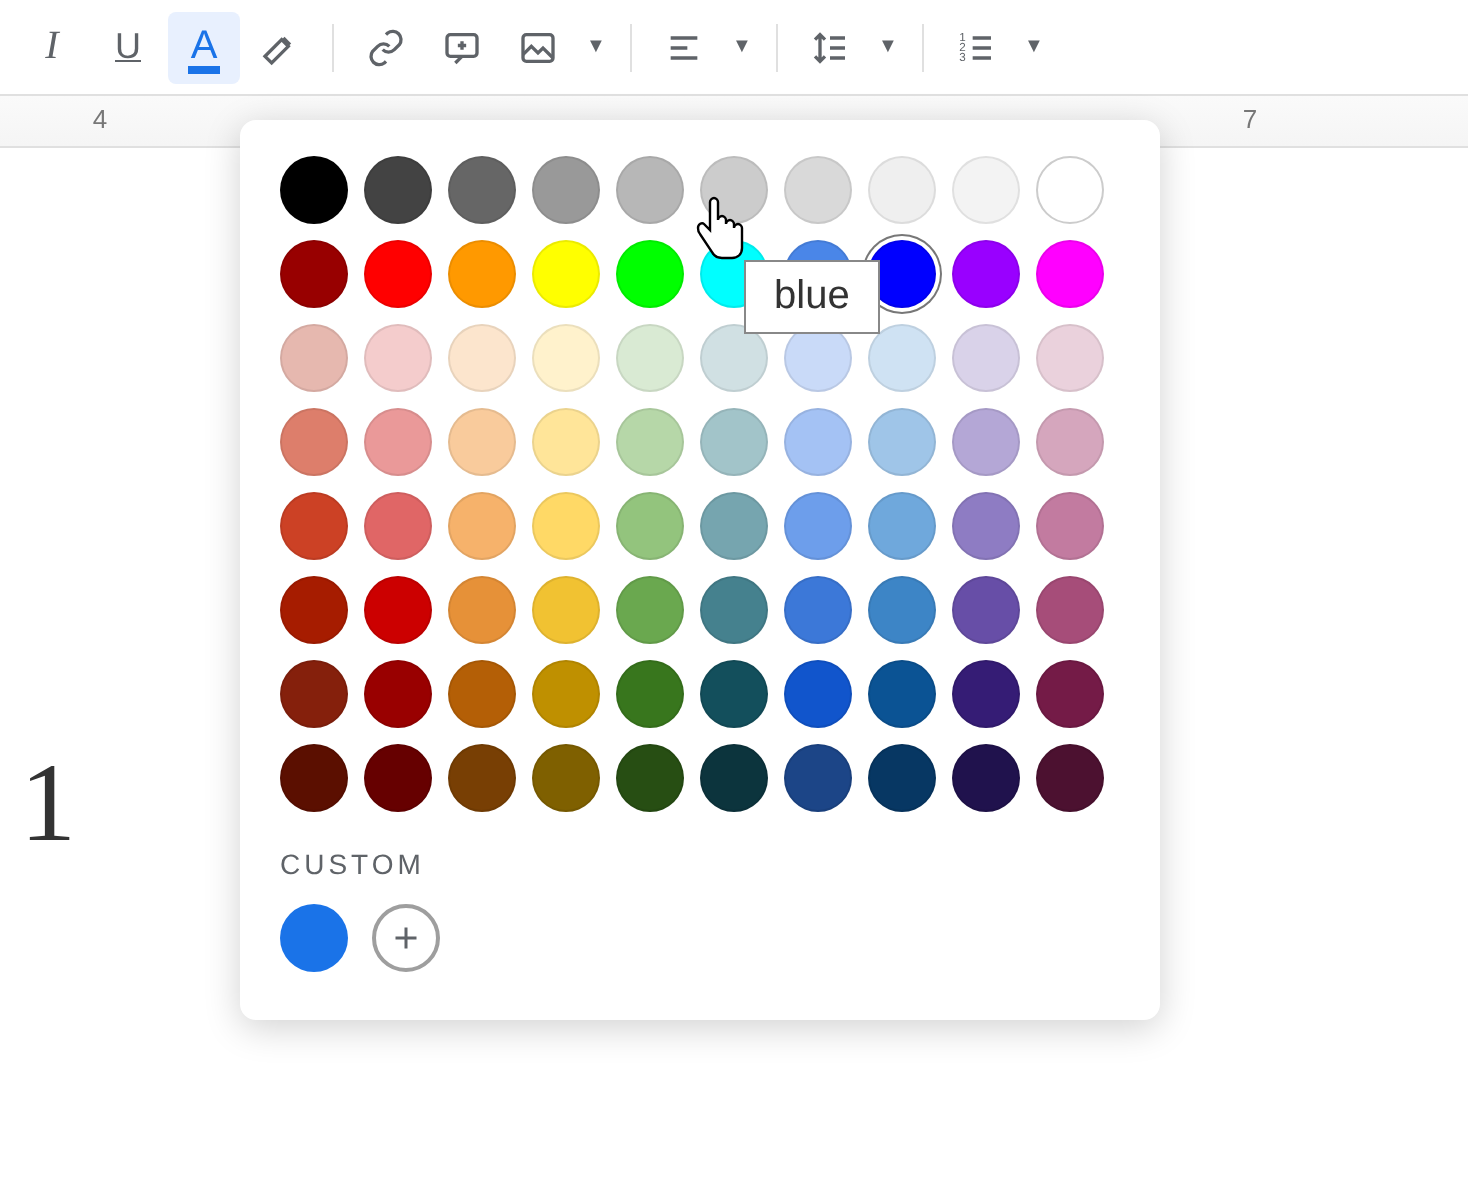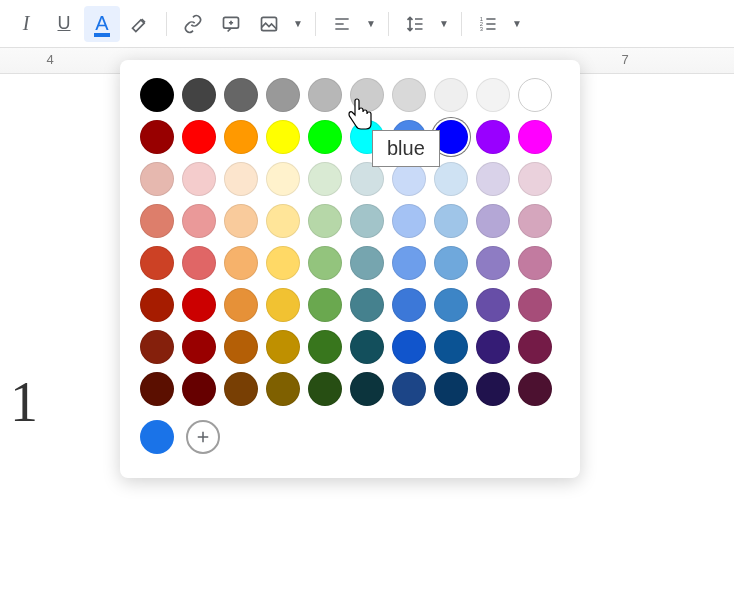--- a/index.html
+++ b/index.html
@@ -303,20 +303,21 @@
       <div class="swatch" style="background: rgb(102, 0, 0);"></div>
       <div class="swatch" style="background: rgb(120, 63, 4);"></div>
       <div class="swatch" style="background: rgb(127, 96, 0);"></div>
       <div class="swatch" style="background: rgb(39, 78, 19);"></div>
       <div class="swatch" style="background: rgb(12, 52, 61);"></div>
       <div class="swatch" style="background: rgb(28, 69, 135);"></div>
       <div class="swatch" style="background: rgb(7, 55, 99);"></div>
       <div class="swatch" style="background: rgb(32, 18, 77);"></div>
       <div class="swatch" style="background: rgb(76, 17, 48);"></div>
     </div>
+  <div class="custom-label">CUSTOM</div>
   <div class="custom-row">
     <div id="custom-swatches" style="display: flex; gap: 12px;">
         <div class="custom-swatch" style="background: rgb(26, 115, 232);"></div>
       </div>
     <div class="add-custom">
       <svg width="18" height="18" viewBox="0 0 24 24" stroke="#5f6368" stroke-width="2">
           <path d="M12 5v14M5 12h14"></path>
         </svg>
     </div>
   </div>

